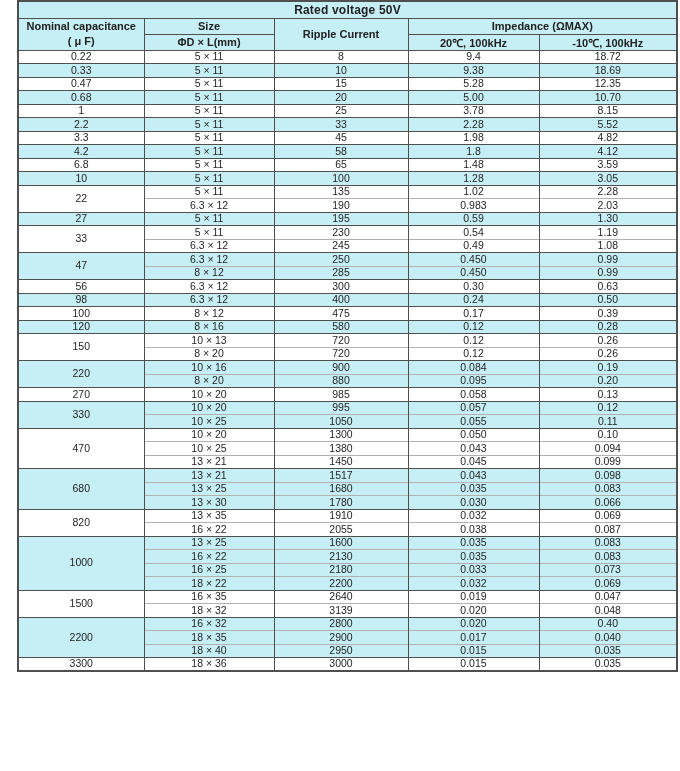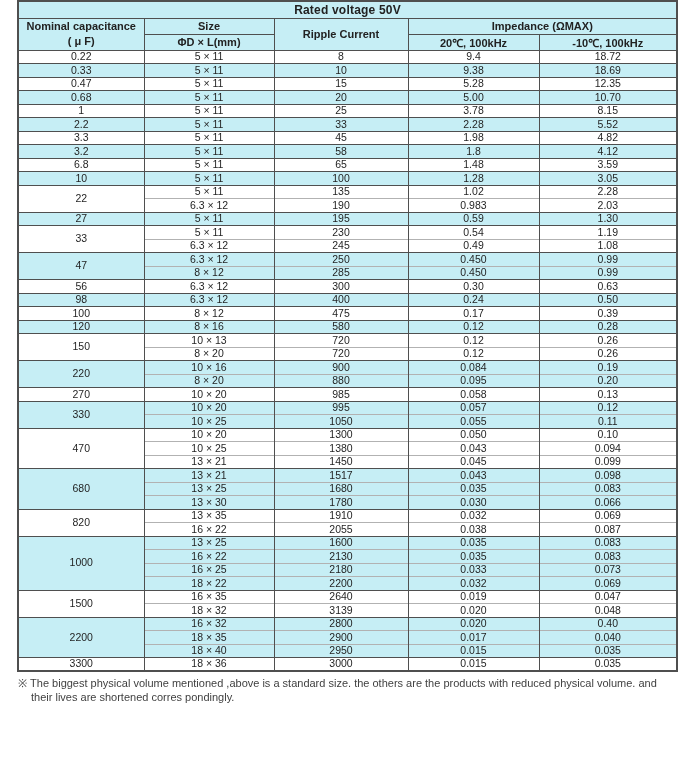--- a/index.html
+++ b/index.html
@@ -101,21 +101,21 @@
           <td>5.52</td>
         </tr>
         <tr class="gstart">
           <td rowspan="1" class="cap-cell">3.3</td>
           <td>5 × 11</td>
           <td>45</td>
           <td>1.98</td>
           <td>4.82</td>
         </tr>
         <tr class="shade gstart">
-          <td rowspan="1" class="cap-cell">3.2</td>
+          <td rowspan="1" class="cap-cell">4.2</td>
           <td>5 × 11</td>
           <td>58</td>
           <td>1.8</td>
           <td>4.12</td>
         </tr>
         <tr class="gstart">
           <td rowspan="1" class="cap-cell">6.8</td>
           <td>5 × 11</td>
           <td>65</td>
           <td>1.48</td>
@@ -359,14 +359,13 @@
         <tr class="gstart">
           <td rowspan="1" class="cap-cell">3300</td>
           <td>18 × 36</td>
           <td>3000</td>
           <td>0.015</td>
           <td>0.035</td>
         </tr>
       </tbody>
   </table>
 
-  <div class="footnote">※ The biggest physical volume mentioned ,above is a standard size. the others are the products with reduced physical volume. and their lives are shortened corres pondingly.</div>
 </div>
 
 </body></html>

